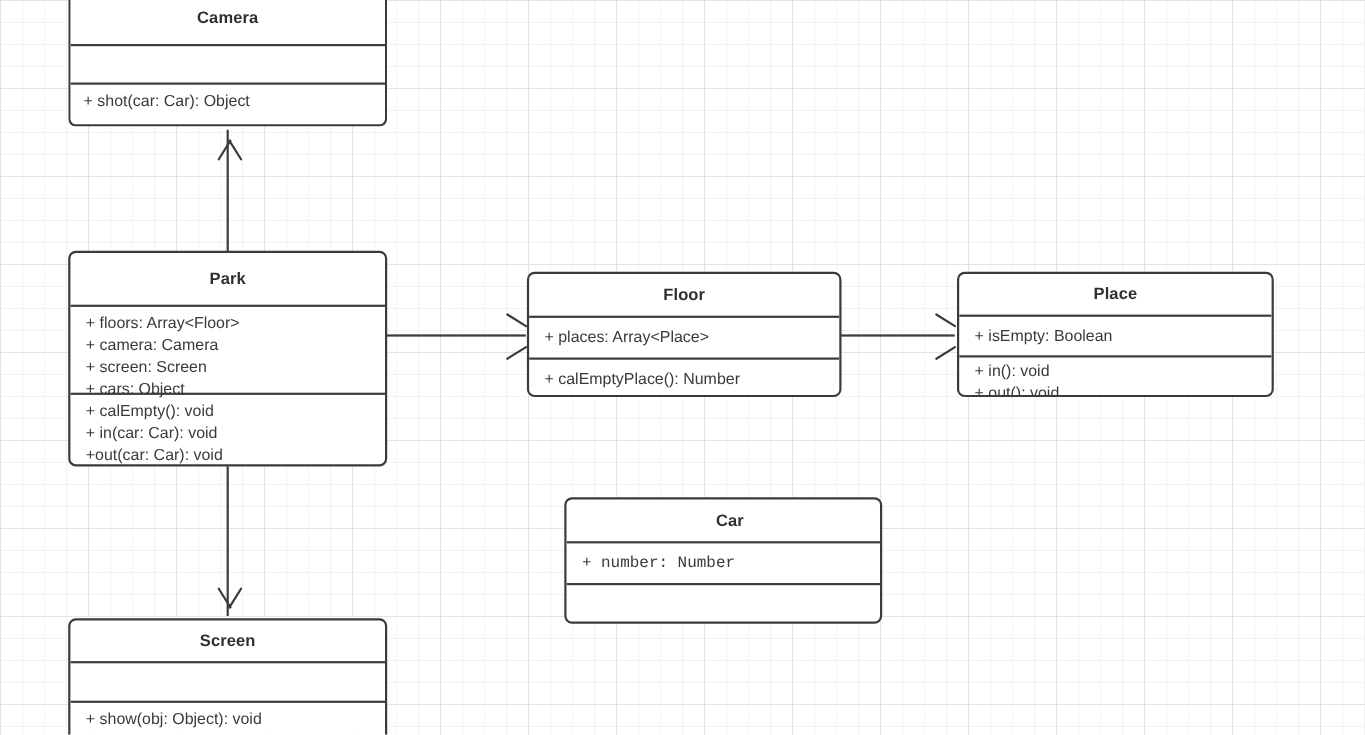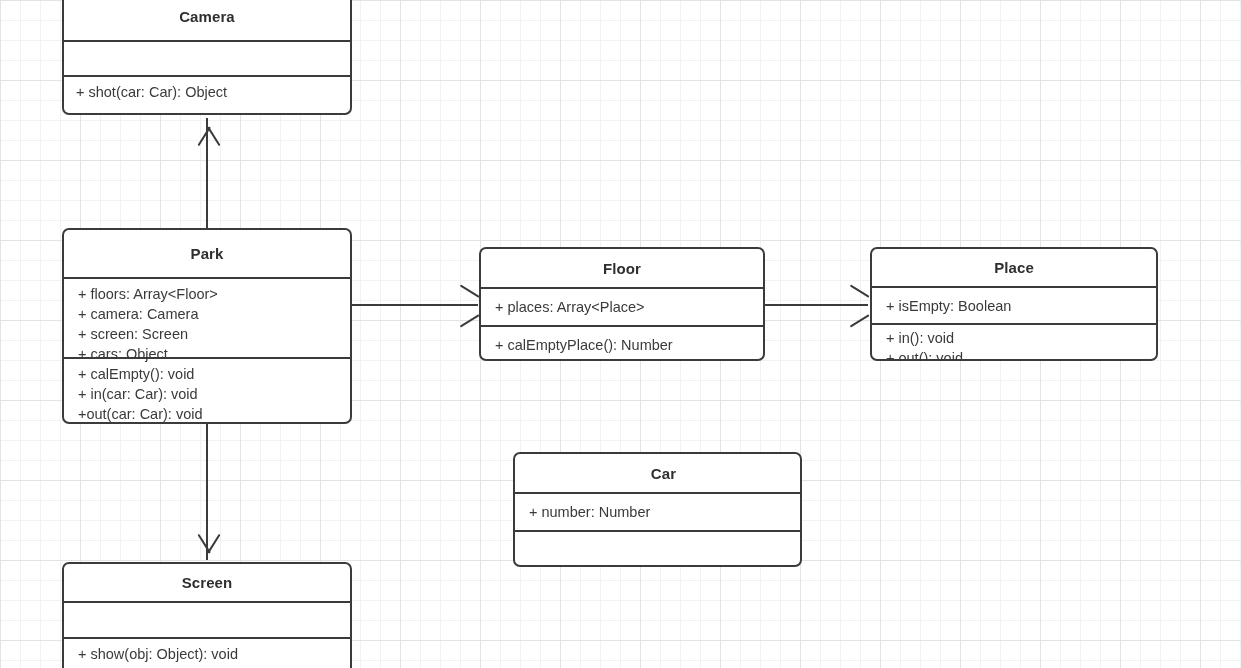--- a/index.html
+++ b/index.html
@@ -167,21 +167,21 @@
       <div class="uml-member">+ isEmpty: Boolean</div>
     </div>
     <div class="uml-compartment" style="height:40px; padding-top:3px;">
       <div class="uml-member">+ in(): void</div>
       <div class="uml-member">+ out(): void</div>
     </div>
   </div>
 
   <div class="uml-class" style="left:513px; top:452px; width:289px; height:115px;">
     <div class="uml-name" style="height:38px;padding-left:12px;">Car</div>
-    <div class="uml-compartment" style="height:38px; justify-content:center;">
+    <div class="uml-compartment" style="height:38px; justify-content:center;font-family:Liberation Mono, monospace;">
       <div class="uml-member">+ number: Number</div>
     </div>
     <div class="uml-compartment" style="height:39px;"></div>
   </div>
 
   <div class="uml-class" style="left:62px; top:562px; width:290px; height:120px;">
     <div class="uml-name" style="height:37px;">Screen</div>
     <div class="uml-compartment" style="height:36px;"></div>
     <div class="uml-compartment" style="height:45px;">
       <div class="uml-member">+ show(obj: Object): void</div>

